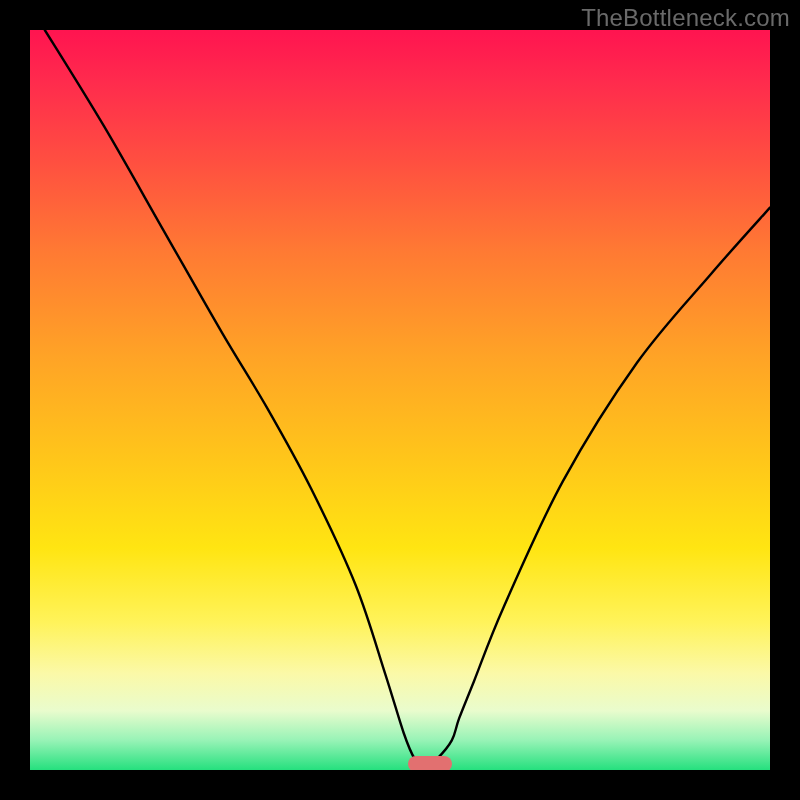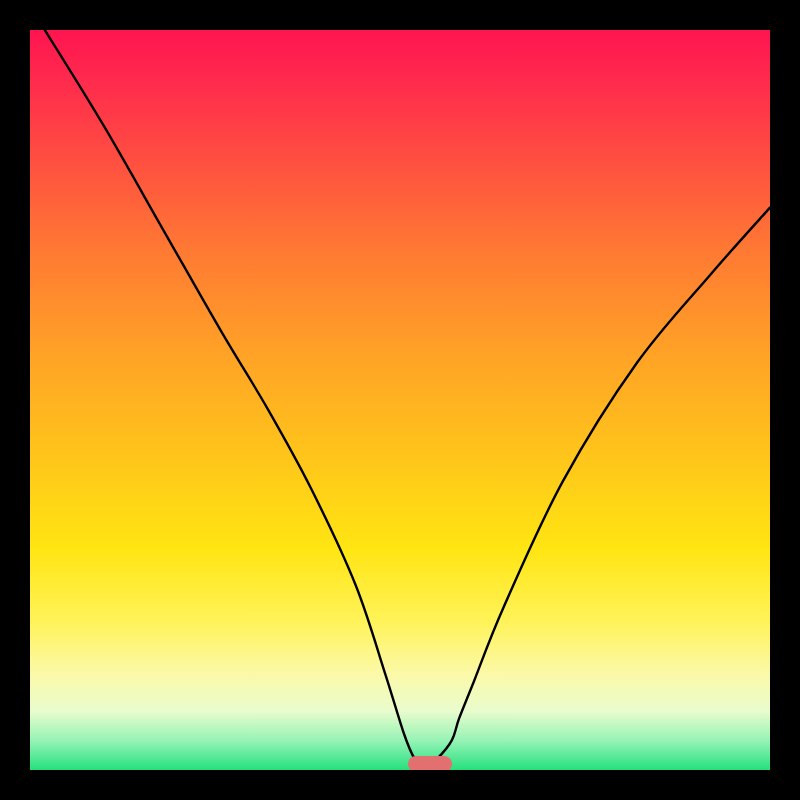--- a/index.html
+++ b/index.html
@@ -65,20 +65,21 @@
     height: 16px;
     border-radius: 10px;
     background: #e27070;
   }
 </style>
 </head>
 <body>
 
 <div class="frame">
 
+  <div class="watermark">TheBottleneck.com</div>
 
   <div class="plot-area">
     <div class="gradient"></div>
 
     <svg class="curve" viewBox="0 0 740 740" preserveAspectRatio="none">
       <path fill="none" stroke="#000" stroke-width="2.4" stroke-linecap="round" d="M 14.8 0.0 C 24.7 16.0, 54.3 62.9, 74.0 96.2 C 93.7 129.5, 113.5 165.3, 133.2 199.8 C 152.9 234.3, 175.1 273.8, 192.4 303.4 C 209.7 333.0, 222.0 351.5, 236.8 377.4 C 251.6 403.3, 266.4 429.2, 281.2 458.8 C 296.0 488.4, 313.3 524.2, 325.6 555.0 C 337.9 585.8, 347.2 619.1, 355.2 643.8 C 363.2 668.5, 368.8 688.8, 373.7 703.0 C 378.6 717.2, 381.1 723.4, 384.8 728.9 C 388.5 734.4, 392.2 736.3, 395.9 736.3 C 399.6 736.3, 402.7 733.2, 407.0 728.9 C 411.3 724.6, 418.1 717.2, 421.8 710.4 C 425.5 703.6, 425.5 698.1, 429.2 688.2 C 432.9 678.3, 436.6 669.7, 444.0 651.2 C 451.4 632.7, 458.8 610.5, 473.6 577.2 C 488.4 543.9, 510.6 492.1, 532.8 451.4 C 555.0 410.7, 582.1 367.5, 606.8 333.0 C 631.5 298.5, 658.6 270.1, 680.8 244.2 C 703.0 218.3, 730.1 188.7, 740.0 177.6"></path>
     </svg>
 
     <div class="marker" style="left:377.6px;top:726.1px;background:#e27070;"></div>
   </div>

